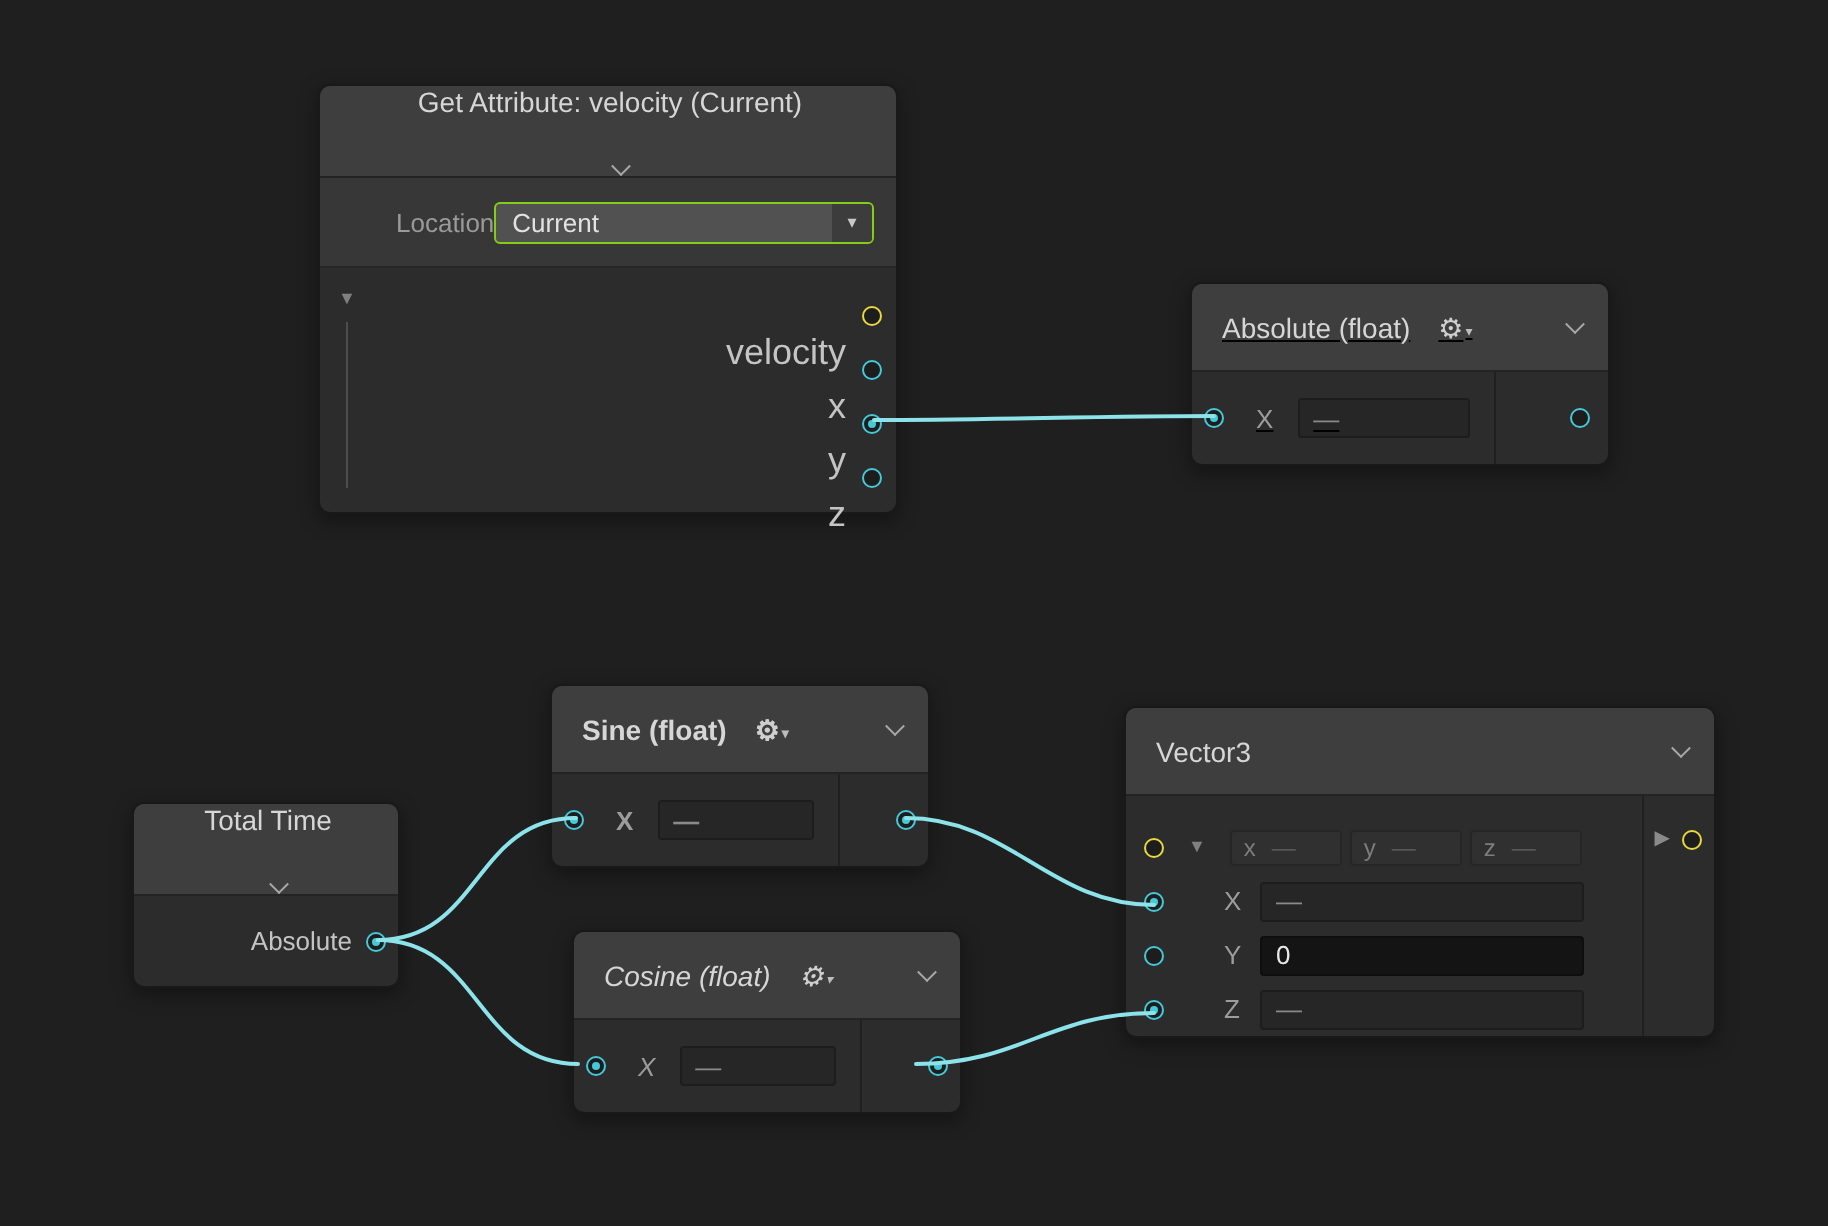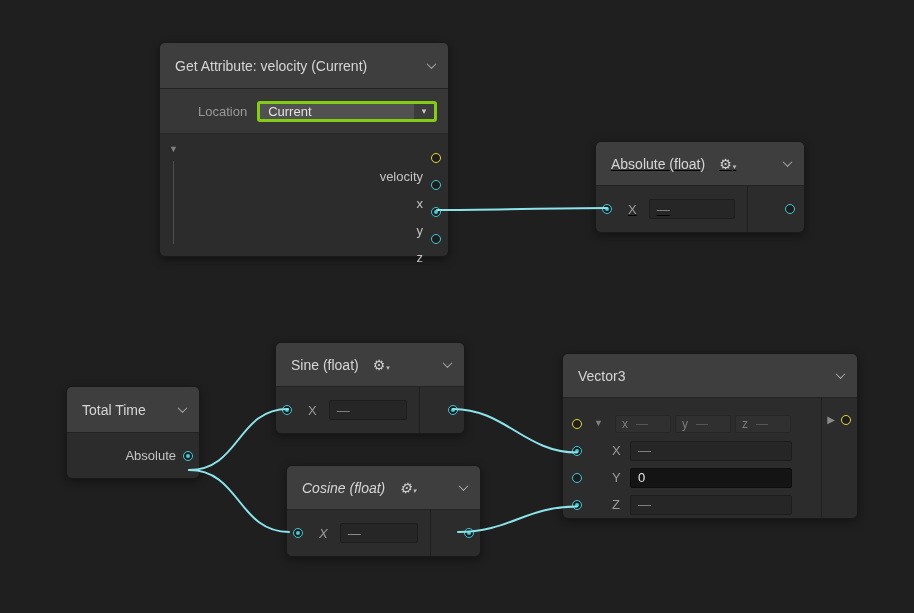--- a/index.html
+++ b/index.html
@@ -35,21 +35,21 @@
     z-index:2;
   }
   .node-header{
     display:flex;align-items:center;
     height:44px;padding:0 13px 0 15px;
     background:var(--node-header);
     border-bottom:1px solid #232323;
     border-radius:5px 5px 0 0;
     color:var(--text);font-size:14px;white-space:nowrap;
   }
-  .node-header.tall{height:46px;}
+  .node-header.tall{height:46px;flex-direction:column;}
   .spacer{flex:1;}
   .chevron{
     width:7px;height:7px;flex:0 0 auto;
     border-right:1.6px solid #a8a8a8;border-bottom:1.6px solid #a8a8a8;
     transform:rotate(45deg) translate(-1px,-1px);
     margin-left:10px;
   }
   .gear{margin-left:14px;color:#cfcfcf;font-size:14px;line-height:1;display:flex;align-items:flex-end;}
   .gear .gear-drop{font-size:7px;color:#bdbdbd;margin-left:1px;transform:translateY(-1px);}
 
@@ -71,40 +71,40 @@
     color:var(--dim);font-size:13px;padding:0 7px;
   }
   .field.active{background:#141414;border-color:#0e0e0e;color:#e8e8e8;}
 
   
   .settings-row{
     height:45px;display:flex;align-items:center;
     background:#373737;border-bottom:1px solid #262626;
     padding:0 11px 0 38px;
   }
-  .settings-label{color:#9a9a9a;font-size:13px;margin-right:10px;}
+  .settings-label{color:#9a9a9a;font-size:13px;}
   .dropdown{
     flex:1;height:21px;display:flex;align-items:center;
-    background:#515151;border:3px solid #84cc16;border-radius:3px;
+    background:#515151;border:1px solid #84cc16;border-radius:3px;
     font-size:13px;color:#e2e2e2;overflow:hidden;
   }
   .dropdown .dd-text{flex:1;padding-left:8px;}
   .dropdown .dd-btn{
     width:20px;align-self:stretch;background:#3c3c3c;
     display:flex;align-items:center;justify-content:center;
     color:#c8c8c8;font-size:9px;
   }
   .ga-body{position:relative;padding:10px 0 4px 0;}
   .ga-expander{position:absolute;left:9px;top:11px;color:#808080;font-size:9px;line-height:1;}
   .ga-vline{position:absolute;left:13px;top:27px;bottom:12px;width:1px;background:#4d4d4d;}
   .out-row{
     height:27px;display:flex;align-items:center;justify-content:flex-end;
     padding-right:7px;
   }
-  .out-row .port-label{color:var(--label);font-size:13px;margin-right:8px;margin-top:37px;}
+  .out-row .port-label{color:var(--label);font-size:18px;margin-right:8px;margin-top:37px;}
 
   
   .op-body{height:46px;display:flex;align-items:center;}
   .op-body .in-port{margin-left:6px;}
   .op-body .in-label{color:#9c9c9c;font-size:13px;margin-left:16px;}
   .op-body .field{margin-left:12px;}
   .op-out{
     align-self:stretch;flex:1;display:flex;align-items:center;justify-content:flex-end;
     border-left:1px solid #202020;margin-left:12px;padding-right:6px;
   }
@@ -181,33 +181,33 @@
     <div class="op-body">
       <span class="port connected in-port"></span>
       <span class="in-label">X</span>
       <div class="field" style="width:86px;">—</div>
       <div class="op-out abs">
         <span class="port"></span>
       </div>
     </div>
   </div>
 
-  <div class="node" style="left:66px;top:386px;width:134px;text-align:right;">
+  <div class="node" style="left:66px;top:401px;width:134px;text-align:right;">
     <div class="node-header tall">
       <span>Total Time</span>
       <span class="spacer"></span>
       <span class="chevron"></span>
     </div>
     <div class="tt-body">
       <span class="port-label">Absolute</span>
       <span class="port connected"></span>
     </div>
   </div>
 
-  <div class="node" style="left:275px;top:342px;width:190px;">
+  <div class="node" style="left:275px;top:342px;width:190px;font-weight:bold;">
     <div class="node-header">
       <span>Sine (float)</span>
       <span class="gear">⚙<span class="gear-drop">▾</span></span>
       <span class="spacer"></span>
       <span class="chevron"></span>
     </div>
     <div class="op-body">
       <span class="port connected in-port"></span>
       <span class="in-label">X</span>
       <div class="field" style="width:78px;">—</div>

